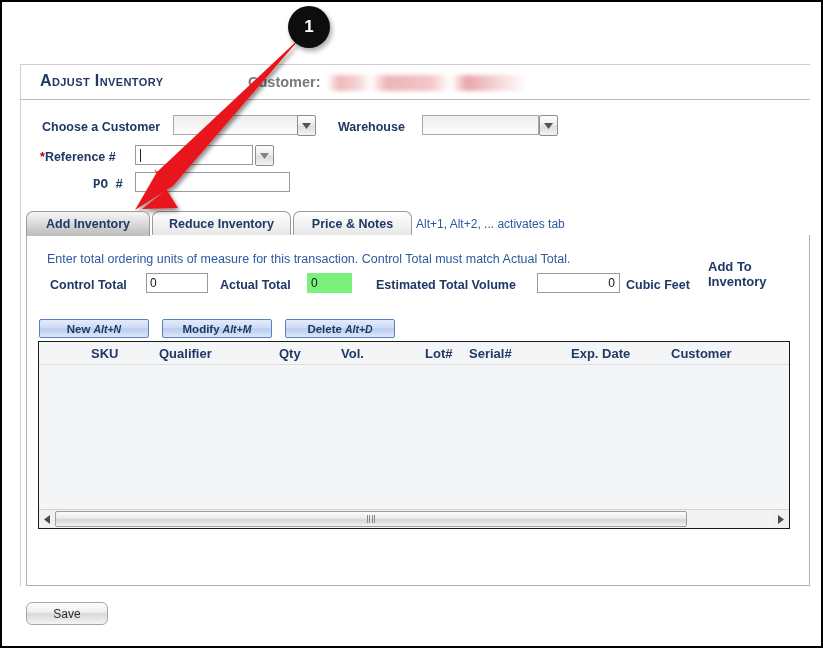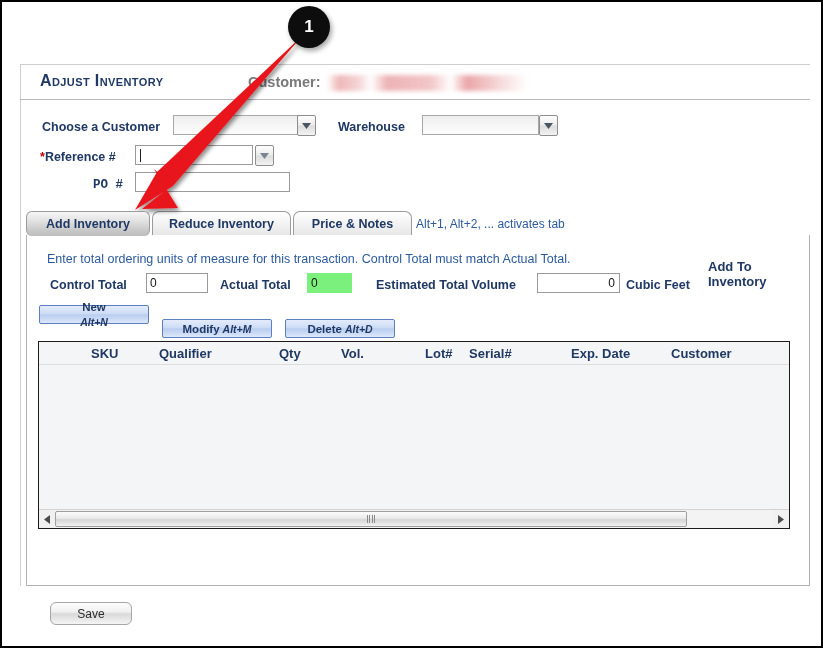--- a/index.html
+++ b/index.html
@@ -169,21 +169,20 @@
     white-space: nowrap;
   }
   .tab.inactive {
     background: linear-gradient(180deg,#ffffff 0%, #f4f4f4 45%, #e6e6e6 100%);
     color: #1f3864;
   }
   .tab.active {
     background: linear-gradient(180deg,#f6f6f6 0%, #e3e3e3 35%, #c9c9c9 75%, #bdbdbd 100%);
     color: #1f3864;
     z-index: 4;
-    border-radius: 6px;
   }
   .tab-hint {
     position: absolute;
     left: 414px;
     top: 215px;
     font-size: 12px;
     color: #2b5a9e;
     white-space: nowrap;
   }
   .tab-underline {
@@ -347,21 +346,20 @@
     height: 23px;
     box-sizing: border-box;
     border: 1px solid #a6a6a6;
     border-radius: 6px;
     background: linear-gradient(180deg,#fdfdfd 0%, #f0f0f0 42%, #d9d9d9 52%, #f4f4f4 100%);
     font-size: 12px;
     color: #2c2c2c;
     display: flex;
     align-items: center;
     justify-content: center;
-    margin-left: 24px;
   }
 
   
   .callout-arrow {
     position: absolute;
     left: 0;
     top: 0;
     width: 823px;
     height: 648px;
     pointer-events: none;
@@ -448,21 +446,21 @@
 
   <div class="field-label" style="left:374px; top:276px;">Estimated Total Volume</div>
   <input class="txt num-right" style="left: 535px; top: 271px; width: 83px;" value="0">
   <div class="field-label" style="left:624px; top:276px;">Cubic Feet</div>
 
   <div class="add-to-inv">
     <div>Add To</div>
     <div>Inventory</div>
   </div>
 
-  <div class="abtn" style="left:37px; top:303px; width:110px;flex-direction:column;">
+  <div class="abtn" style="left:37px; top:317px; width:110px;">
     <span>New</span>
       <span class="sc">Alt+N</span>
   </div>
   <div class="abtn" style="left:160px; top:317px; width:110px;">
     <span>Modify</span>
       <span class="sc">Alt+M</span>
   </div>
   <div class="abtn" style="left:283px; top:317px; width:110px;">
     <span>Delete</span>
       <span class="sc">Alt+D</span>

